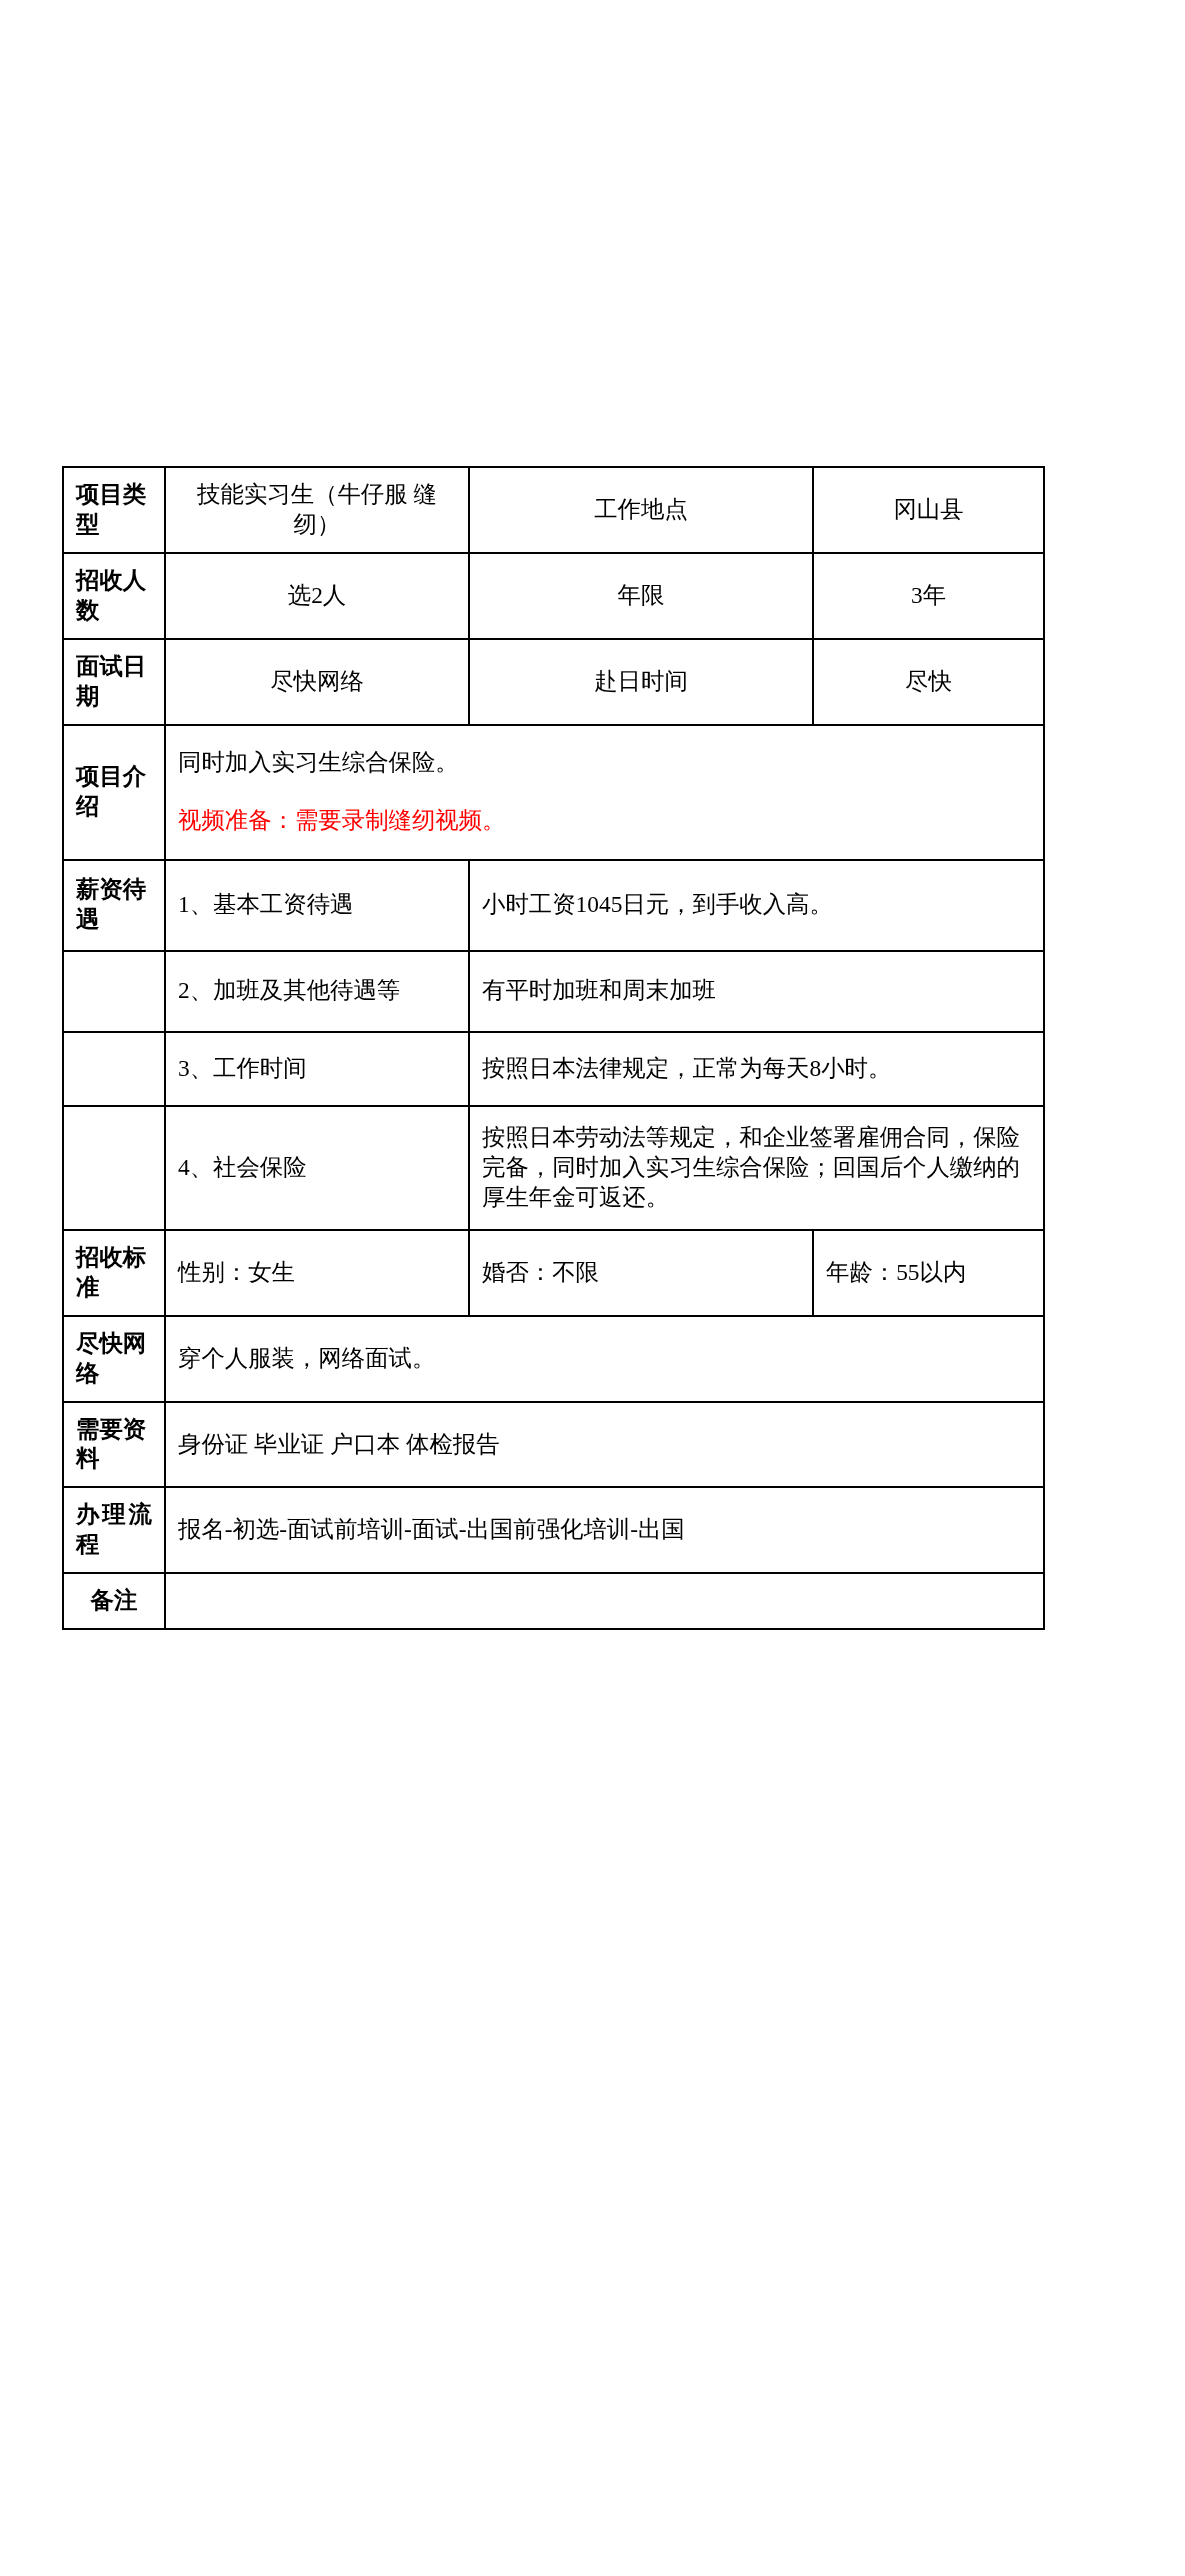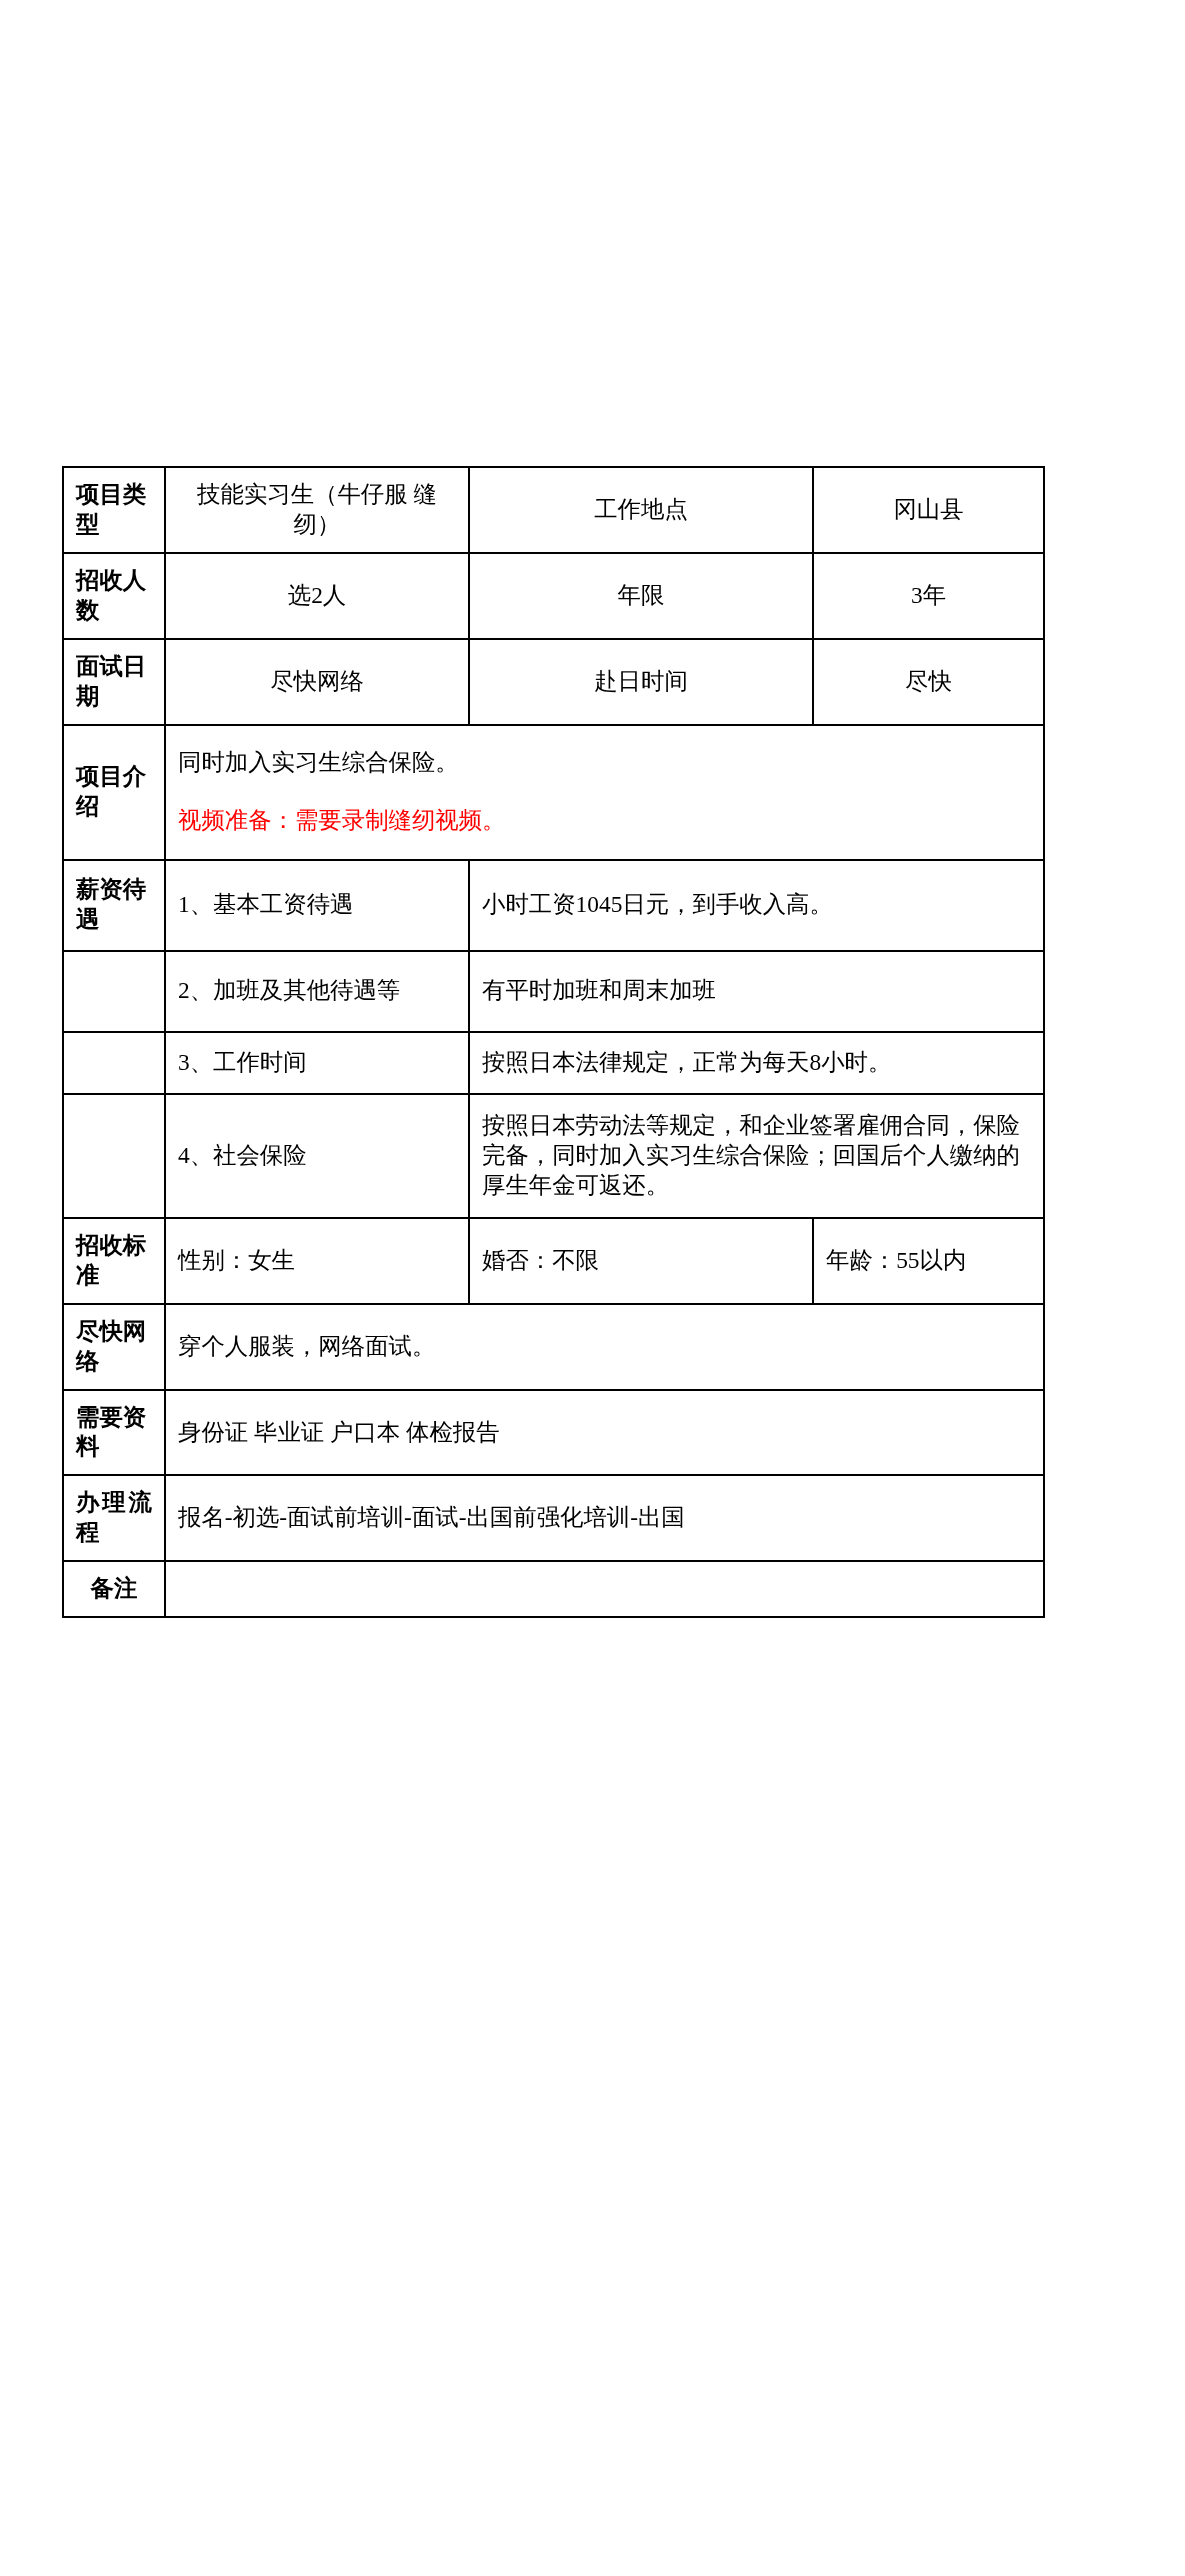--- a/index.html
+++ b/index.html
@@ -79,21 +79,21 @@
     <tr style="height:91px">
       <td class="lbl">薪资待遇</td>
       <td class="val">1、基本工资待遇</td>
       <td class="val" colspan="2">小时工资1045日元，到手收入高。</td>
     </tr>
     <tr style="height:81px">
       <td></td>
       <td class="val">2、加班及其他待遇等</td>
       <td class="val" colspan="2">有平时加班和周末加班</td>
     </tr>
-    <tr style="height:62px">
+    <tr style="height:74px">
       <td></td>
       <td class="val">3、工作时间</td>
       <td class="val" colspan="2">按照日本法律规定，正常为每天8小时。</td>
     </tr>
     <tr style="height:124px">
       <td></td>
       <td class="val">4、社会保险</td>
       <td class="val" colspan="2">按照日本劳动法等规定，和企业签署雇佣合同，保险完备，同时加入实习生综合保险；回国后个人缴纳的厚生年金可返还。</td>
     </tr>
 

